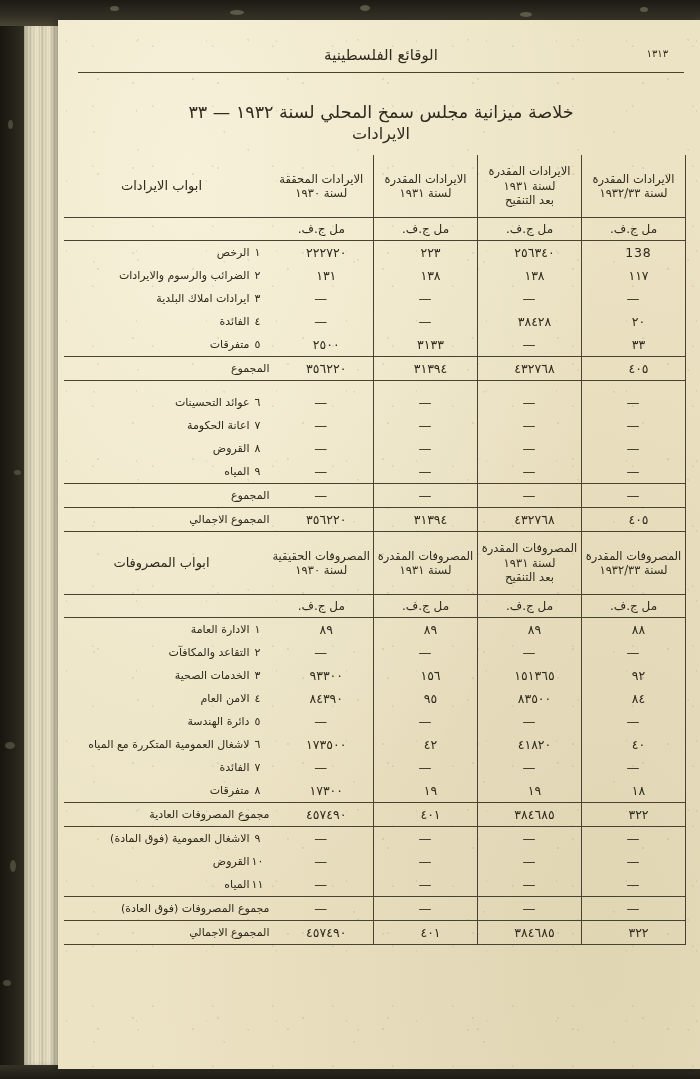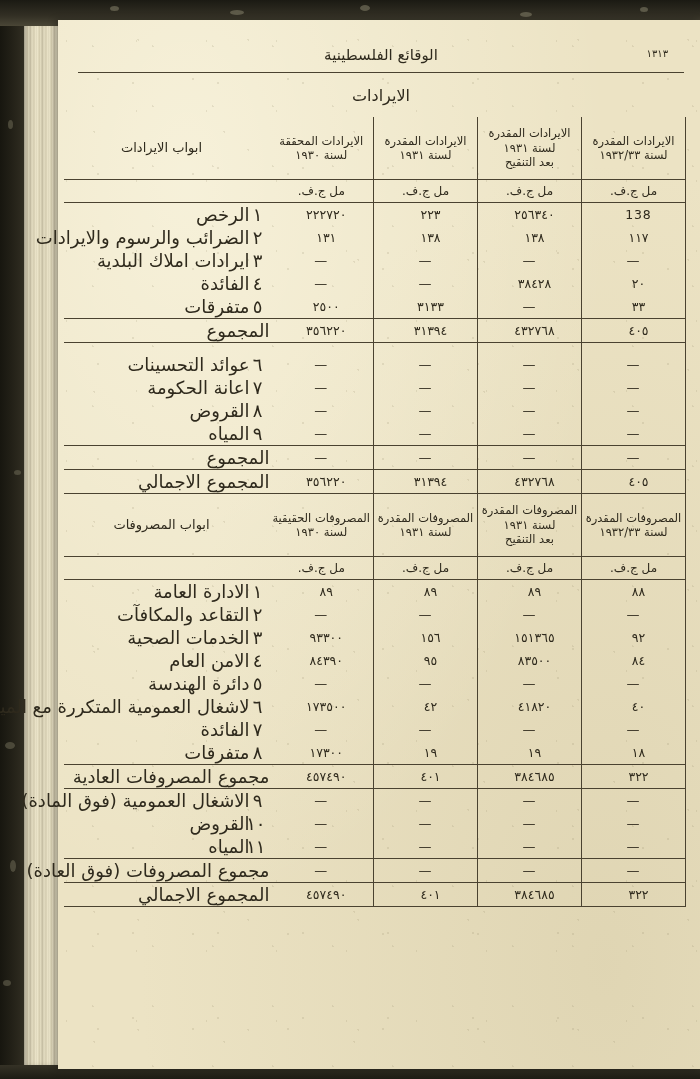--- a/index.html
+++ b/index.html
@@ -187,21 +187,21 @@
     text-align: center;
     font-size: 12.5px;
     letter-spacing: .8px;
     white-space: nowrap;
   }
   td.cell .pair { display: inline-block; }
   td.cell .pair .hi { margin-inline-end: 10px; margin-top: 30px; }
 
   td.labelcell {
     height: 23px;
-    font-size: 18px;
+    font-size: 11px;
     text-align: right;
     padding-inline-end: 8px;
     white-space: nowrap;
   }
   .rowno {
     display: inline-block;
     width: 16px;
     text-align: center;
     margin-inline-start: 4px;
   }
@@ -243,20 +243,21 @@
   <div class="page">
     <div class="grain"></div>
     <div class="inner">
 
       <div class="runhead">
         <div class="runhead-folio">١٣١٣</div>
         <div class="runhead-title">الوقائع الفلسطينية</div>
         <div class="runhead-rule"></div>
       </div>
 
+      <div class="doc-title">خلاصة ميزانية مجلس سمخ المحلي لسنة ١٩٣٢ — ٣٣</div>
       <div class="doc-subtitle">الايرادات</div>
 
       <table class="ledger">
         <colgroup>
           <col class="col-num">
             <col class="col-num">
             <col class="col-num">
             <col class="col-num">
             <col class="col-label">
         </colgroup>

